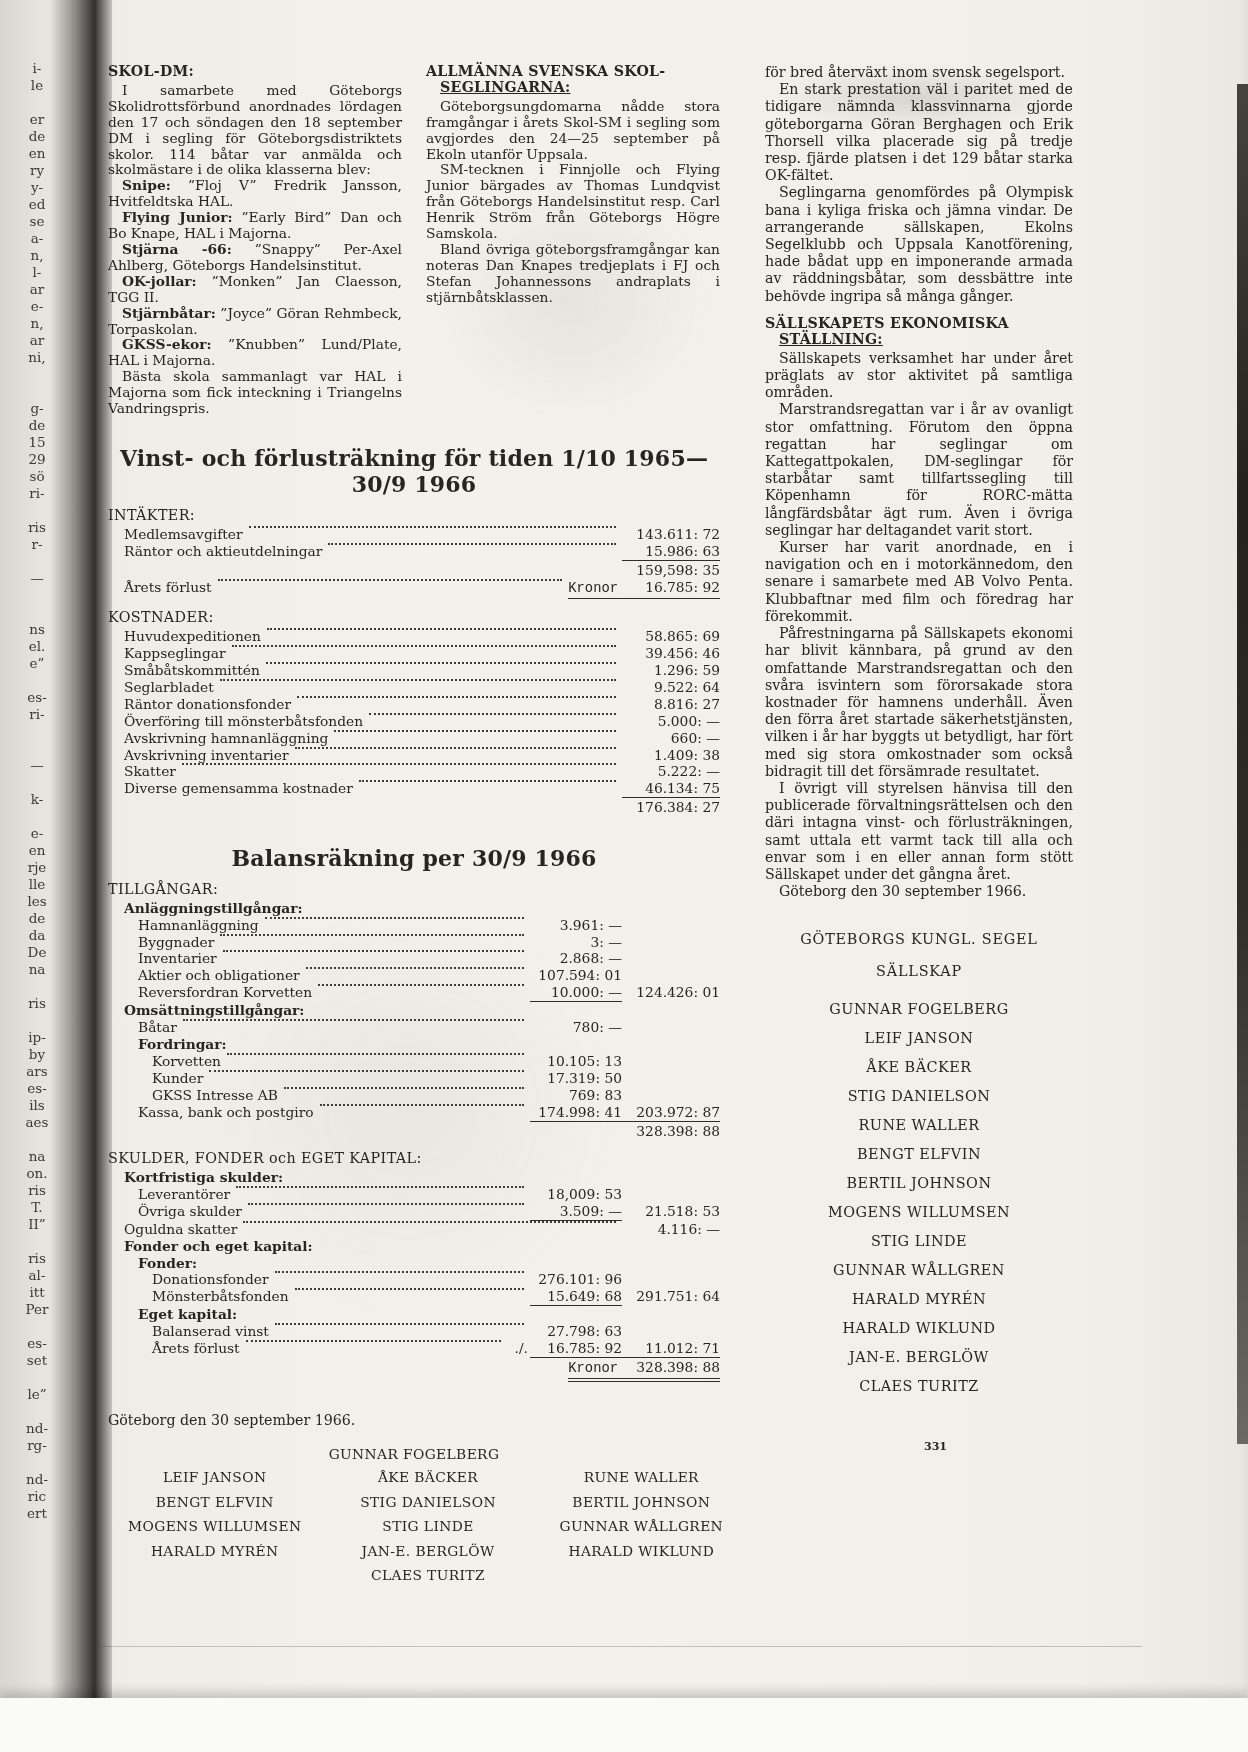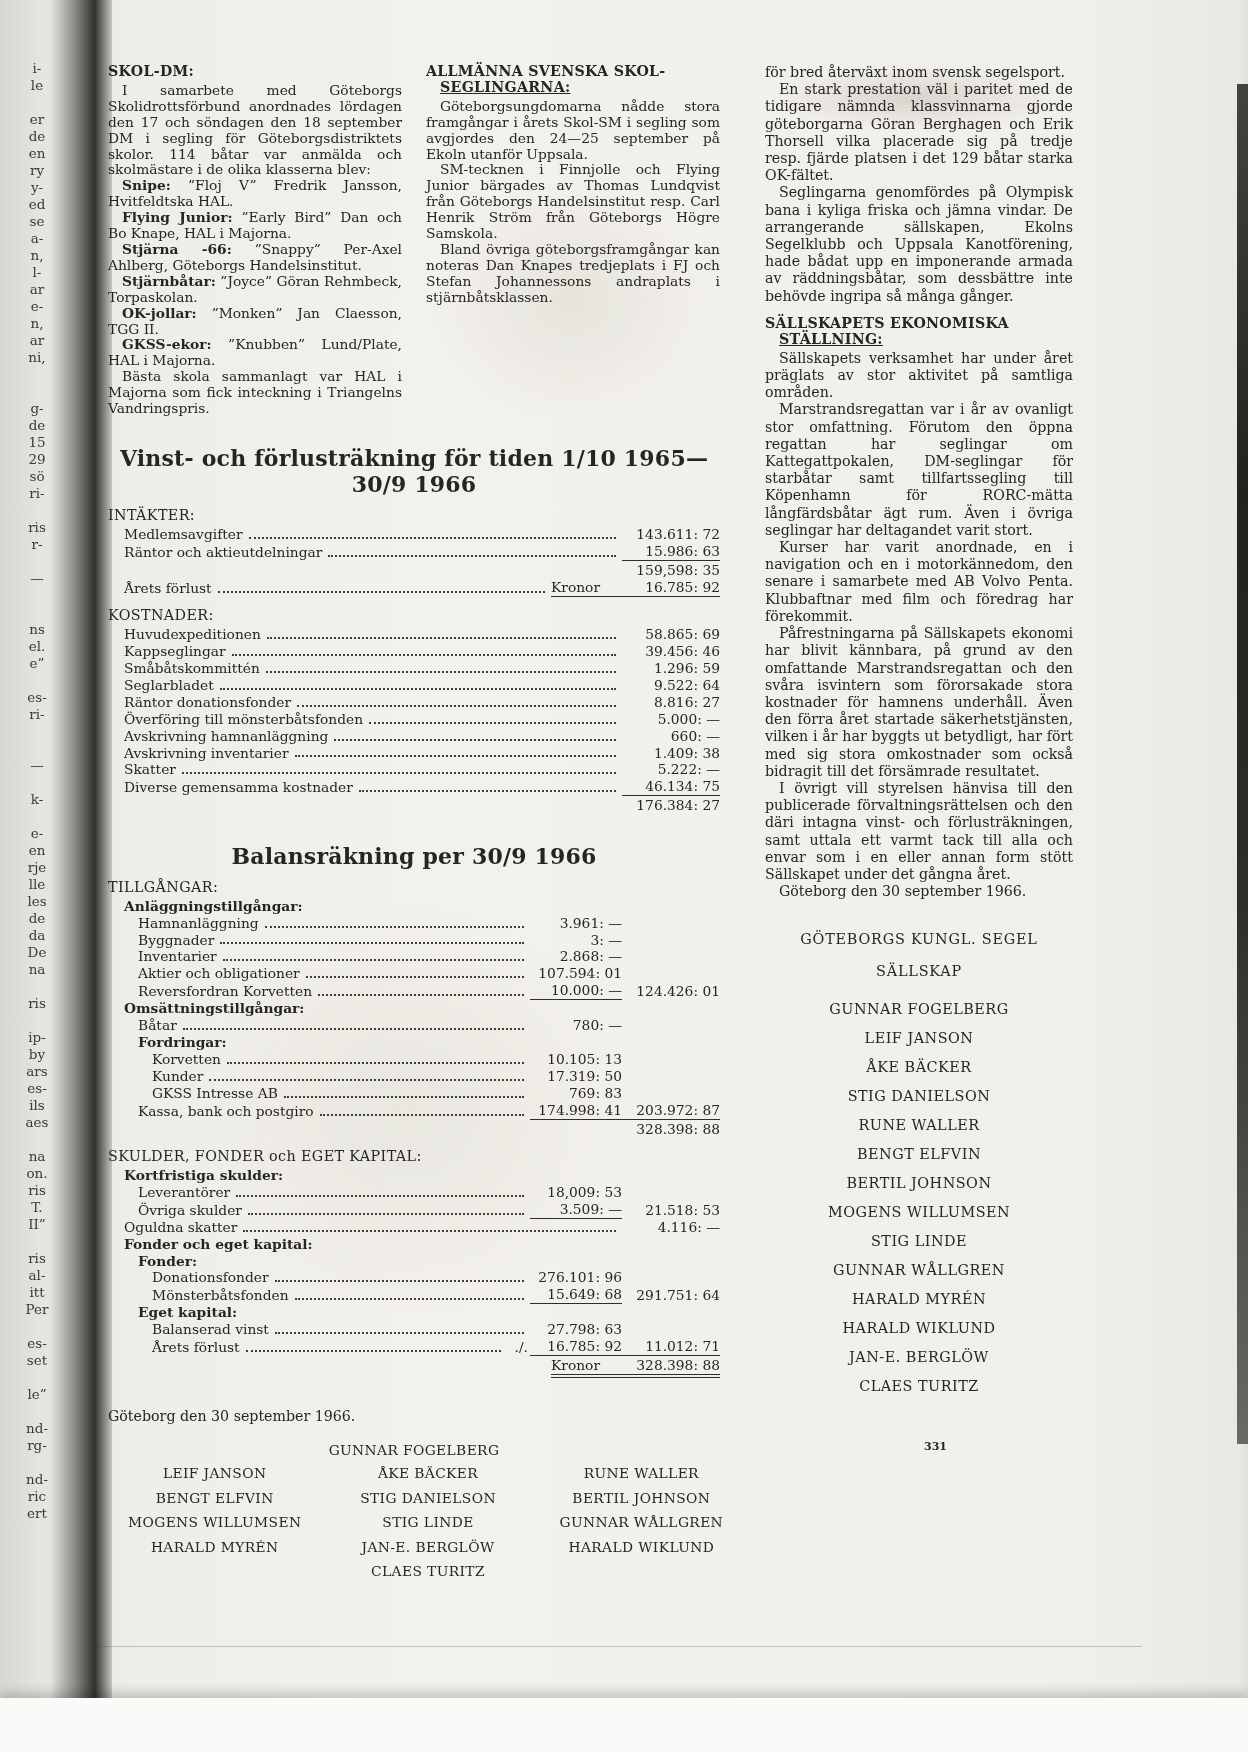--- a/index.html
+++ b/index.html
@@ -25,33 +25,33 @@
   .story2col{display:flex;gap:24px;}
   .scol{width:294px;font-size:13.8px;line-height:15.9px;text-align:justify;}
   .scol h3,.rightcol h3{font-size:14.2px;margin:0 0 3px 0;letter-spacing:.3px;}
   .hind{padding-left:14px;text-decoration:underline;}
   .scol p,.rightcol p{margin:0;}
   .ind{text-indent:14px;}
   .lead{font-weight:bold;}
 
   .fin-title{font-size:22px;font-weight:bold;text-align:center;margin:28px 0 10px 0;letter-spacing:.2px;}
   .sechead{font-size:14.3px;margin:10px 0 3px 0;letter-spacing:.4px;}
-  .fr{display:flex;align-items:flex-end;font-size:13.8px;line-height:16.9px;}
+  .fr{display:flex;align-items:flex-start;font-size:13.8px;line-height:16.9px;}
   .fl{white-space:nowrap;}
   .grp{font-weight:bold;}
   .i1{padding-left:16px;}.i2{padding-left:30px;}.i3{padding-left:44px;}
   .dots{flex:1;min-width:14px;border-bottom:2px dotted #403d38;margin:0 6px 4px 6px;}
   .a1{width:92px;text-align:right;white-space:nowrap;}
   .a2{width:98px;text-align:right;white-space:nowrap;}
   .neg{margin:0 2px 0 8px;white-space:nowrap;}
   .ru{border-bottom:1.6px solid #2f2d29;}
   .uu{border-bottom:4px double #2f2d29;}
   .sumrow{display:flex;justify-content:flex-end;font-size:13.8px;line-height:18.5px;}
   .krwrap{display:inline-flex;align-items:baseline;}
-  .kw{margin-right:22px;}
+  .kw{margin-right:4px;font-family:Liberation Mono, monospace;}
 
   .dateline{font-size:14.2px;margin:0;}
   .mt30{margin-top:30px;}
   .sigblock{margin-top:18px;text-align:center;font-size:13.8px;letter-spacing:.4px;}
   .sigtop{margin-bottom:3px;}
   .sigcols{display:flex;width:640px;}
   .sigc{flex:1;line-height:24.5px;}
 
   .rightcol .jp{font-size:14.2px;line-height:17.2px;text-align:justify;}
   .rightcol h3{margin-top:10px;}
@@ -158,22 +158,22 @@
 
   <div class="leftcol">
 
     <div class="story2col">
       <div class="scol">
         <h3>SKOL-DM:</h3>
         <p class="ind">I samarbete med Göteborgs Skolidrottsförbund anordnades lördagen den 17 och söndagen den 18 september DM i segling för Göteborgsdistriktets skolor. 114 båtar var anmälda och skolmästare i de olika klasserna blev:</p>
         <p class="ind"><span class="lead">Snipe:</span> <span>”Floj V” Fredrik Jansson, Hvitfeldtska HAL.</span></p>
         <p class="ind"><span class="lead">Flying Junior:</span> <span>”Early Bird” Dan och Bo Knape, HAL i Majorna.</span></p>
         <p class="ind"><span class="lead">Stjärna -66:</span> <span>”Snappy” Per-Axel Ahlberg, Göteborgs Handelsinstitut.</span></p>
+        <p class="ind"><span class="lead">OK-jollar:</span> <span>”Monken” Jan Claesson, TGG II.</span></p>
         <p class="ind"><span class="lead">Stjärnbåtar:</span> <span>”Joyce” Göran Rehmbeck, Torpaskolan.</span></p>
-        <p class="ind"><span class="lead">OK-jollar:</span> <span>”Monken” Jan Claesson, TGG II.</span></p>
         <p class="ind"><span class="lead">GKSS-ekor:</span> <span>”Knubben” Lund/Plate, HAL i Majorna.</span></p>
         <p class="ind">Bästa skola sammanlagt var HAL i Majorna som fick inteckning i Triangelns Vandringspris.</p>
       </div>
       <div class="scol">
         <h3><span>ALLMÄNNA SVENSKA SKOL-</span><br><span class="hind">SEGLINGARNA:</span></h3>
         <p class="ind">Göteborgsungdomarna nådde stora framgångar i årets Skol-SM i segling som avgjordes den 24—25 september på Ekoln utanför Uppsala.</p>
         <p class="ind">SM-tecknen i Finnjolle och Flying Junior bärgades av Thomas Lundqvist från Göteborgs Handelsinstitut resp. Carl Henrik Ström från Göteborgs Högre Samskola.</p>
         <p class="ind">Bland övriga göteborgsframgångar kan noteras Dan Knapes tredjeplats i FJ och Stefan Johannessons andraplats i stjärnbåtsklassen.</p>
       </div>
     </div>

